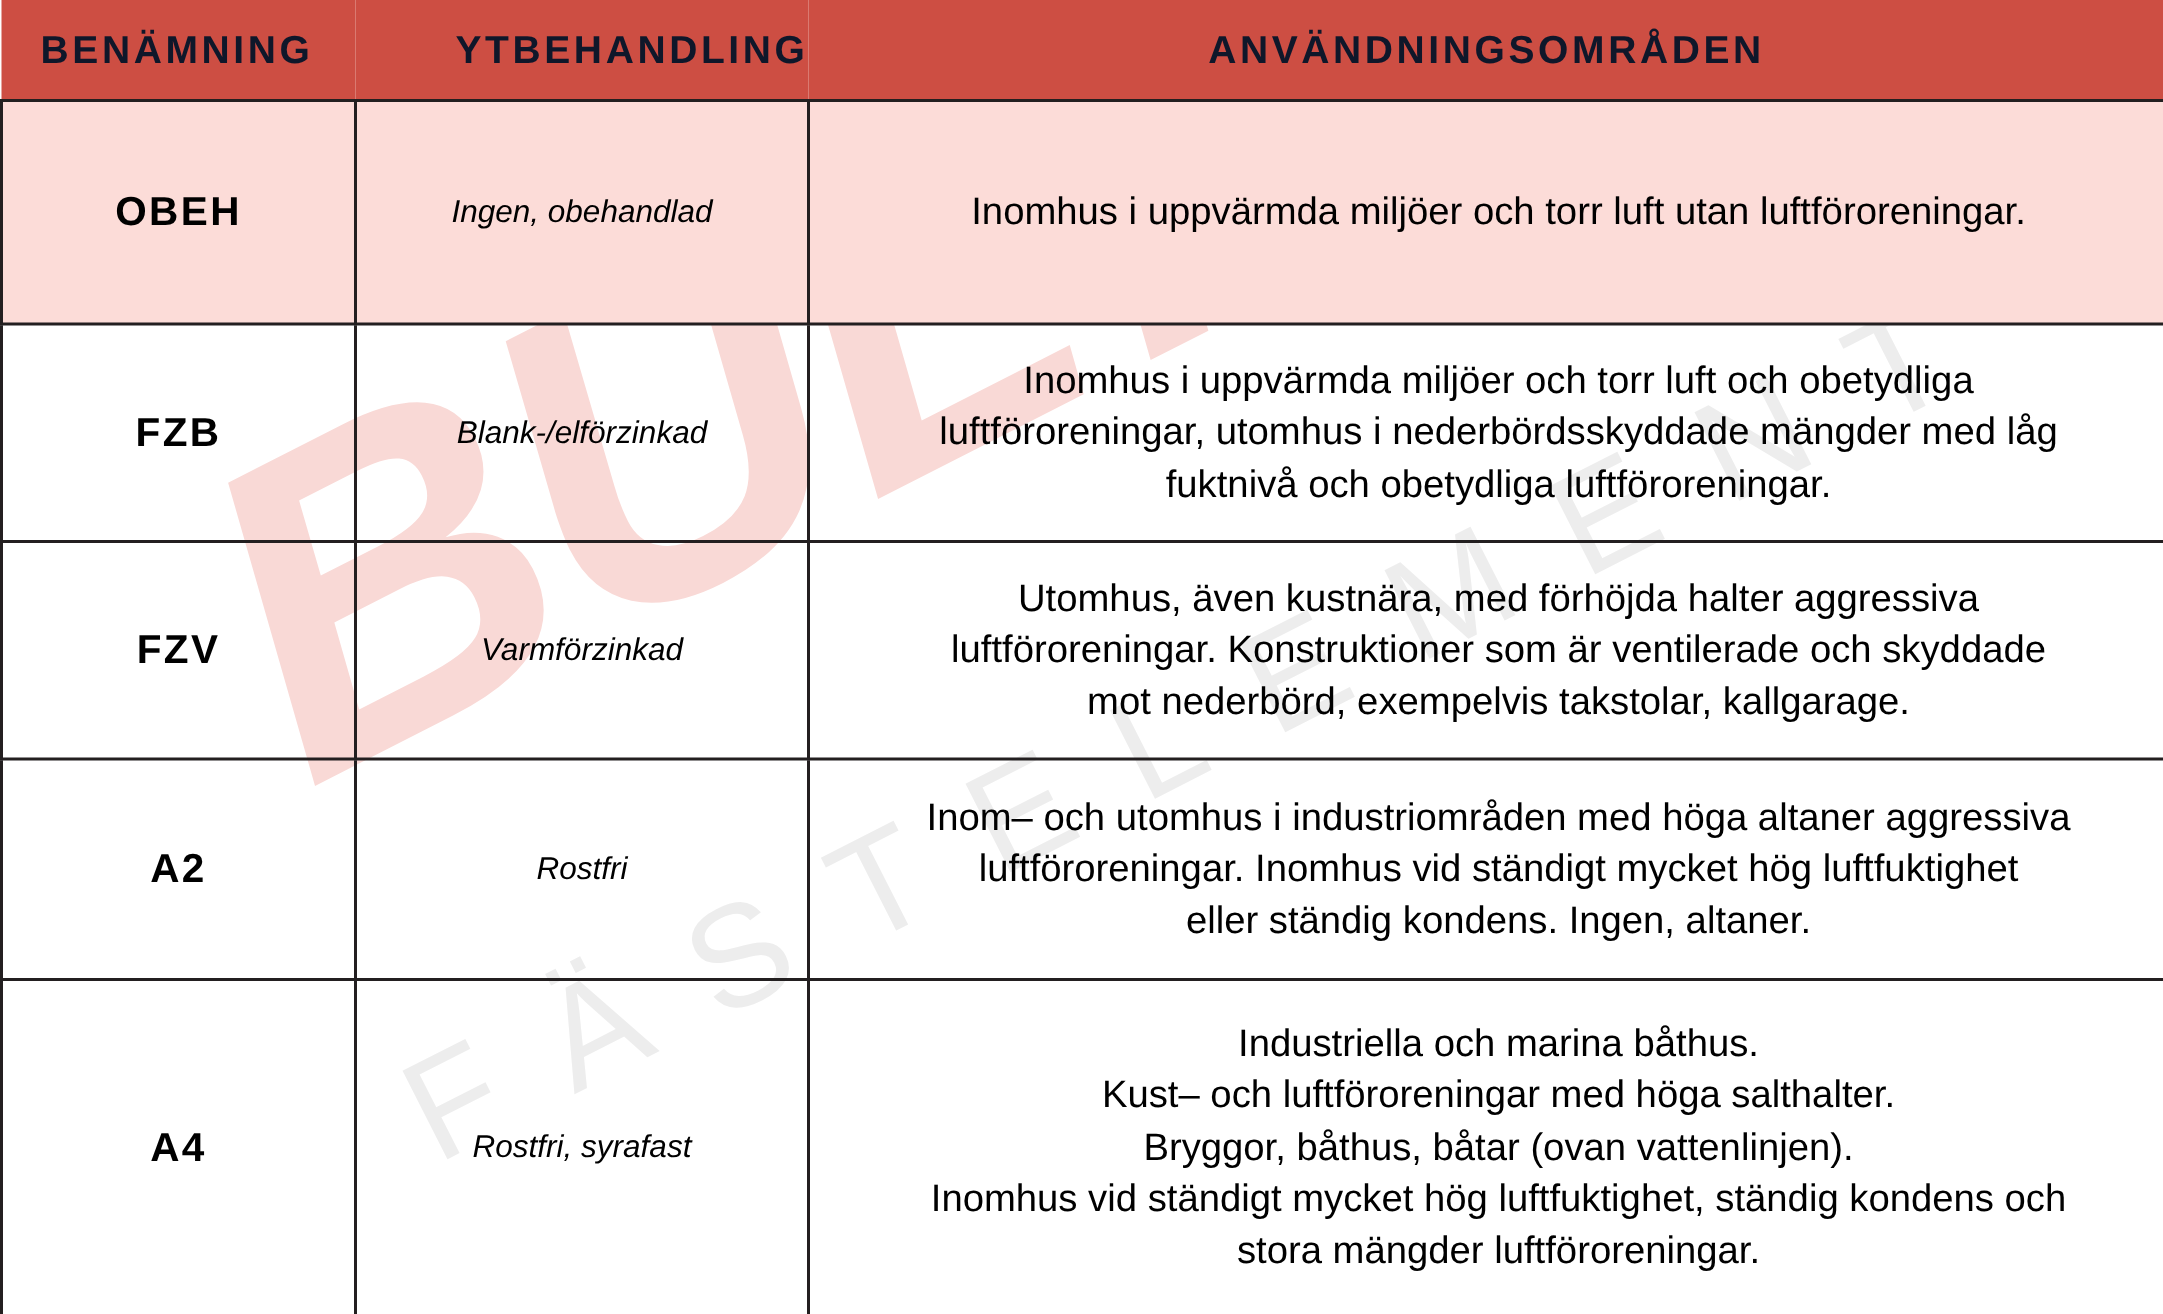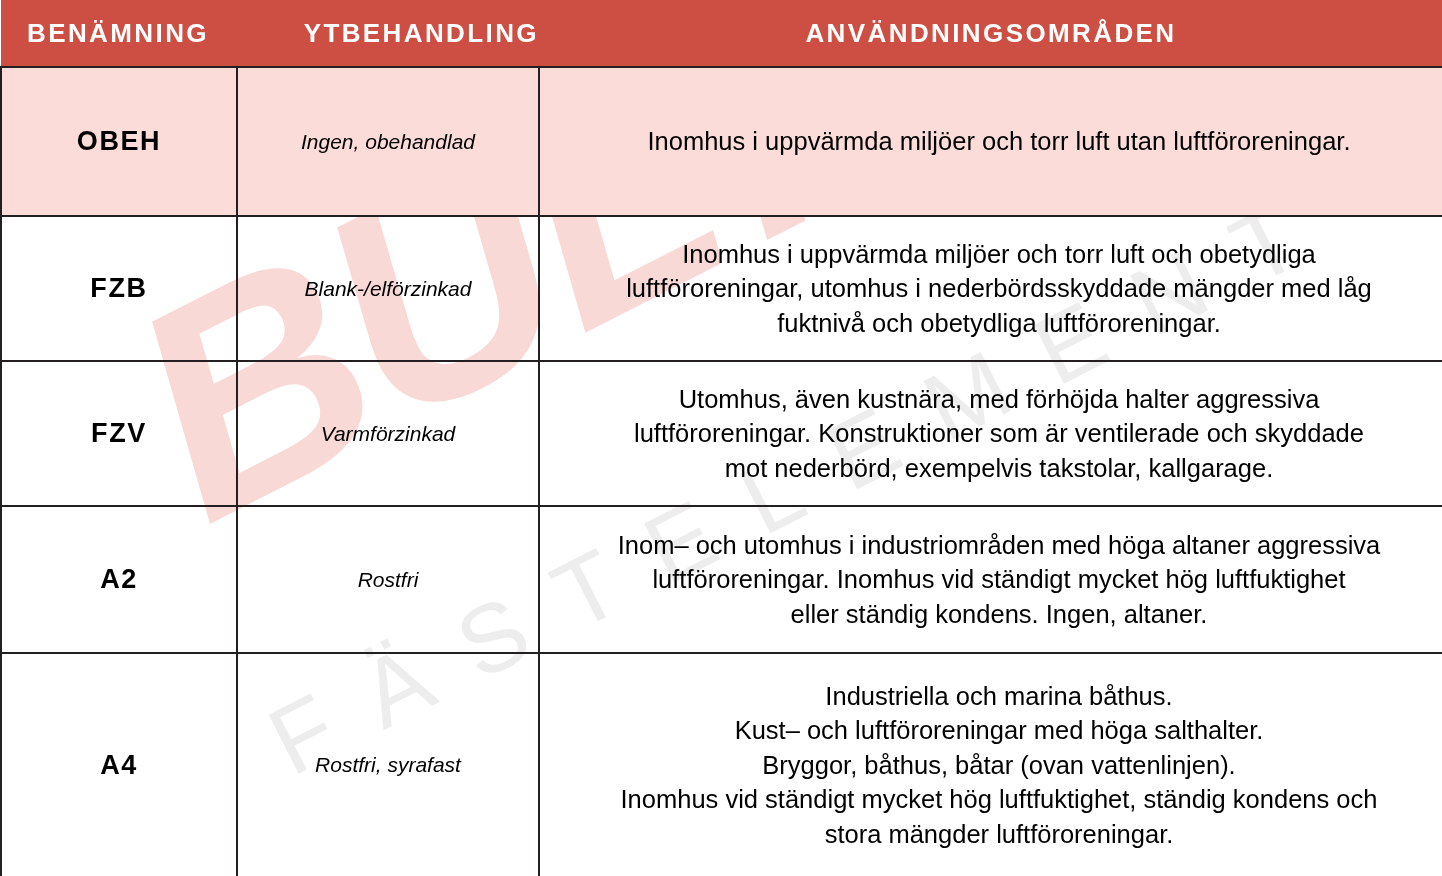--- a/index.html
+++ b/index.html
@@ -70,21 +70,21 @@
     width: 1442px;
     height: 876px;
     table-layout: fixed;
   }
   table.spec col.c-ben { width: 236px; }
   table.spec col.c-yt  { width: 302px; }
   table.spec col.c-anv { width: 904px; }
 
   thead th {
     background: #cd4e43;
-    color: #ffffff;
+    color: #0f172a;
     font-weight: bold;
     font-size: 26px;
     letter-spacing: 2.4px;
     height: 66px;
     padding: 0;
     border: none;
     vertical-align: middle;
   }
   thead th.th-ben { text-align: left;   padding-left: 26px; }
   thead th.th-yt  { text-align: right;   padding-left: 22px; }

